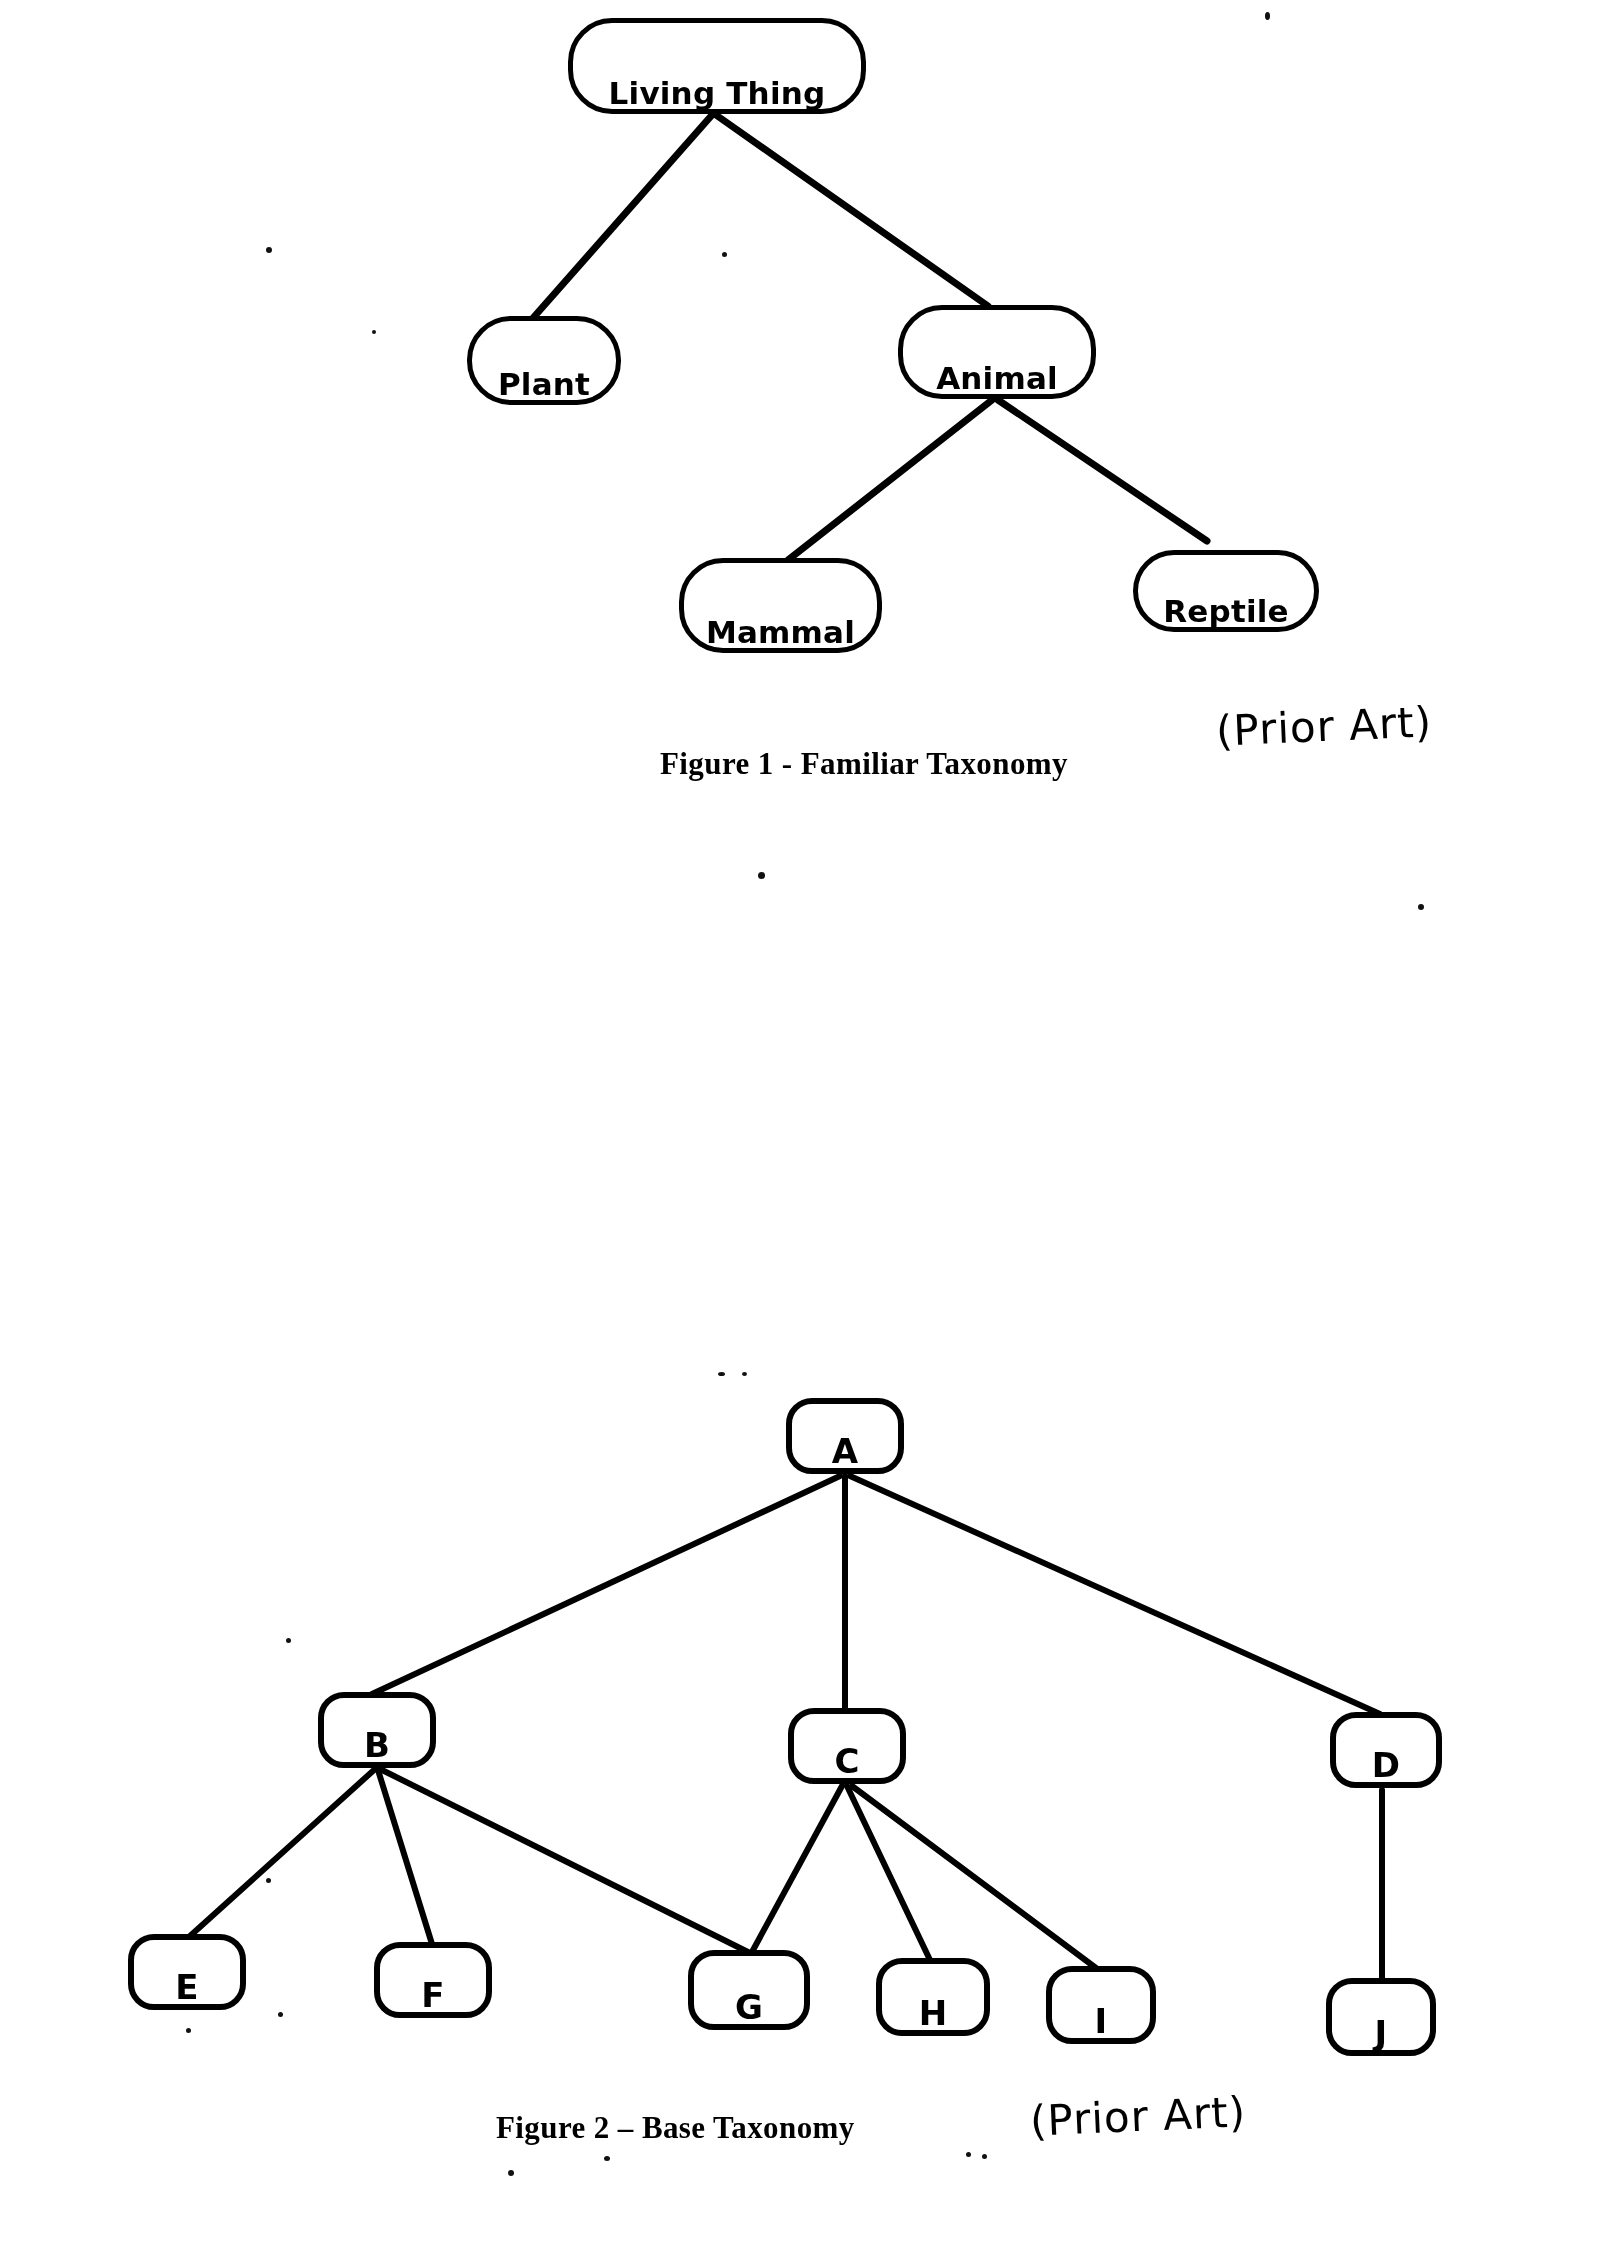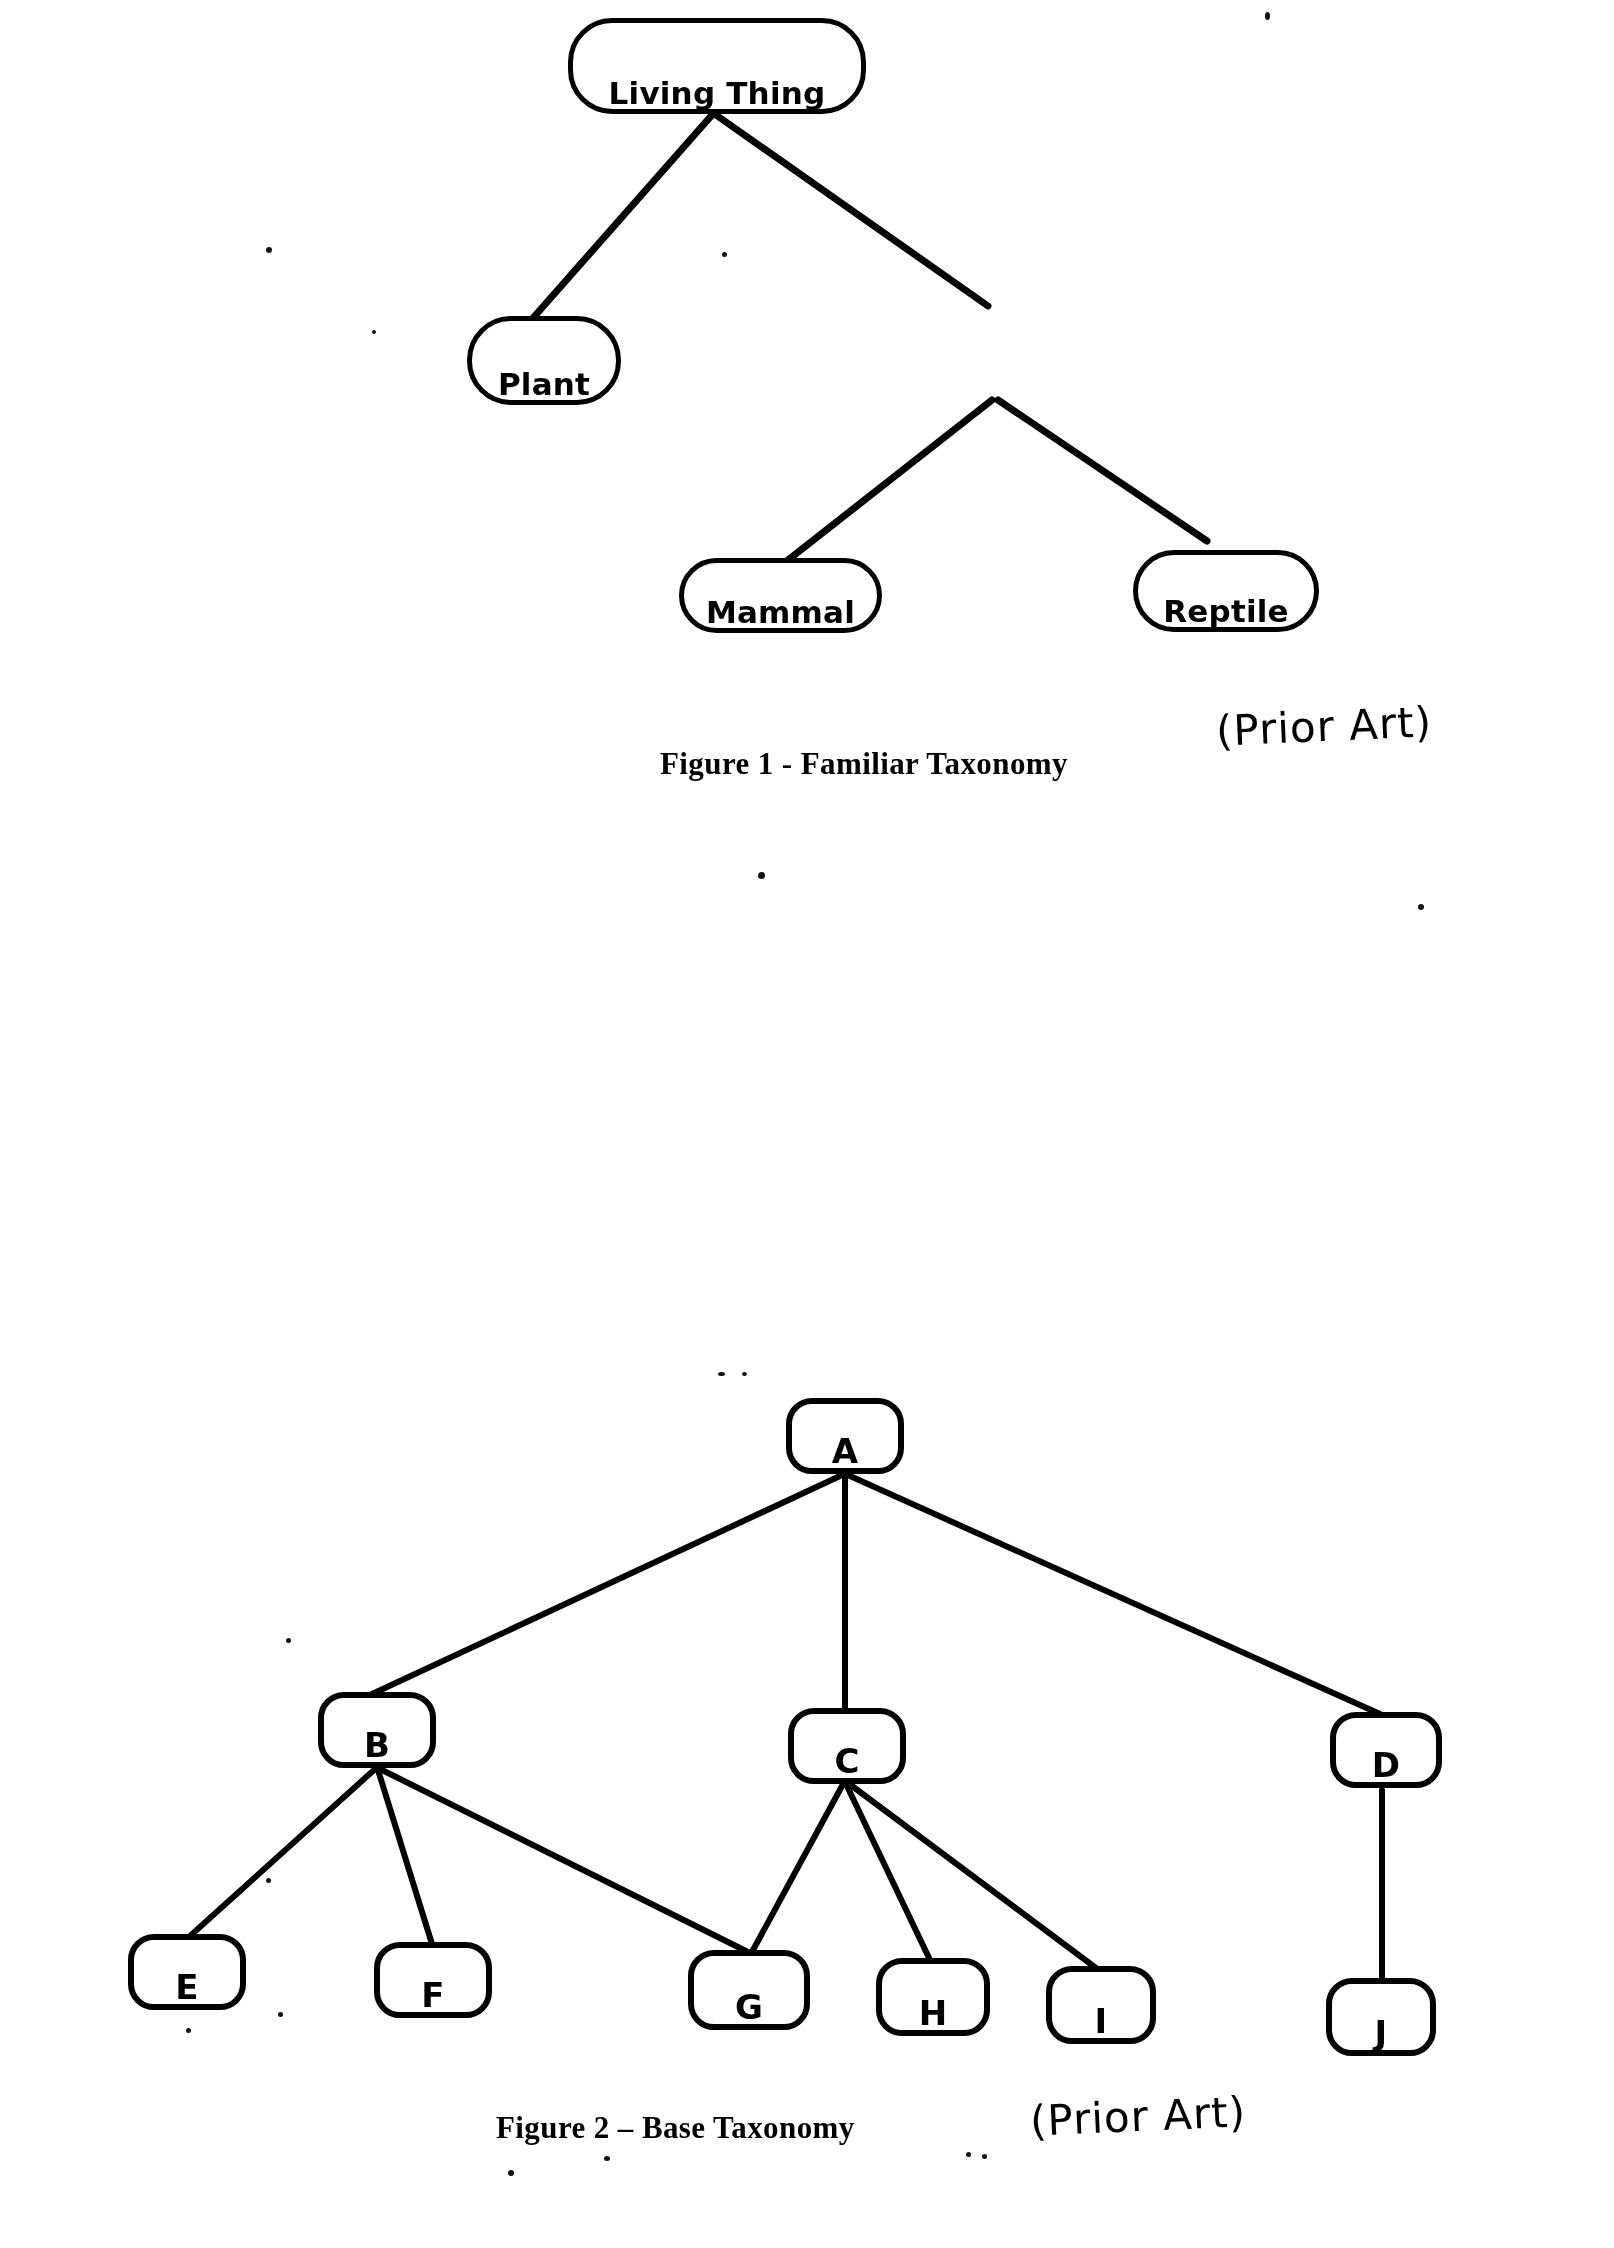--- a/index.html
+++ b/index.html
@@ -97,22 +97,25 @@
   </svg>
 
   <div class="node big" style="left:568px; top:18px; width:298px; height:96px;">
     <span>Living Thing</span>
   </div>
 
   <div class="node big" style="left:467px; top:316px; width:154px; height:89px;">
     <span>Plant</span>
   </div>
 
-
-  <div class="node big" style="left:679px; top:558px; width:203px; height:75px;">
+  <div class="node big" style="left:898px; top:305px; width:198px; height:94px;">
+    <span>Animal</span>
+  </div>
+
+  <div class="node big" style="left:679px; top:558px; width:203px; height:95px;">
     <span>Mammal</span>
   </div>
 
   <div class="node big" style="left:1133px; top:550px; width:186px; height:82px;">
     <span>Reptile</span>
   </div>
 
   <div class="caption" style="left:660px; top:718px;margin-top:28px;">Figure 1 - Familiar Taxonomy</div>
 
   <div class="hand" style="left:1216px; top:702px;">(Prior Art)</div>

